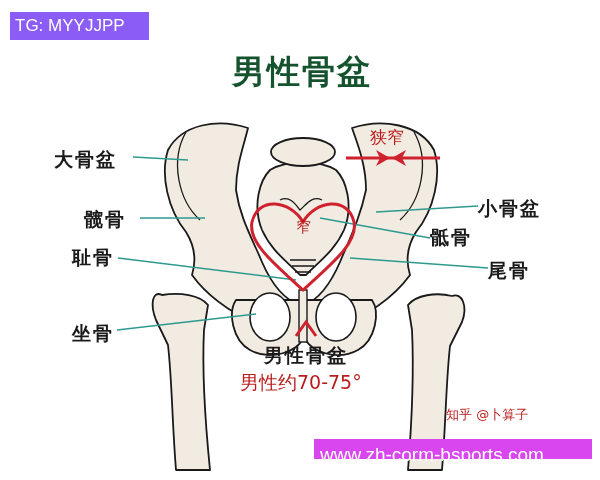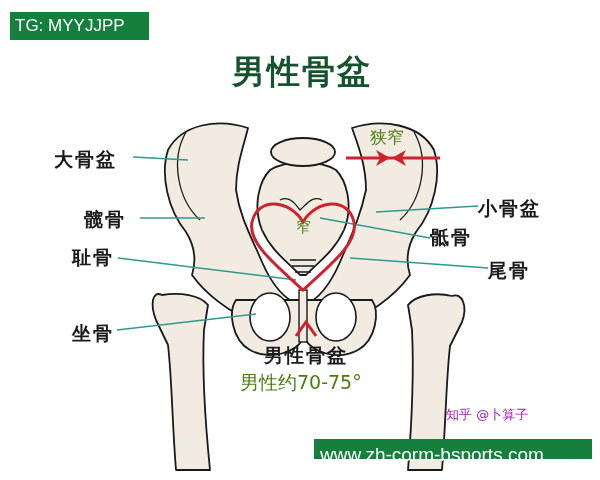--- a/index.html
+++ b/index.html
@@ -3,46 +3,46 @@
   <meta charset="utf-8">
   <style>
     html, body { margin: 0; padding: 0; }
     body {
       width: 600px; height: 480px; position: relative; overflow: hidden;
       background: #ffffff;
       font-family: "DejaVu Sans", "Liberation Sans", sans-serif;
     }
     .tg-badge {
       position: absolute; left: 10px; top: 12px; width: 139px; height: 28px;
-      background: #15803d; color: #ffffff;
+      background: #8b5cf6; color: #ffffff;
       font-family: "Liberation Sans", sans-serif; font-size: 17px;
       line-height: 28px; padding-left: 5px; box-sizing: border-box;
     }
     .title {
       position: absolute; left: 222px; top: 50px; width: 160px; text-align: center;
       font-family: "DejaVu Serif", "Liberation Serif", serif;
       font-size: 33px; letter-spacing: 2px; color: #14532d; font-weight: bold;
     }
     svg.diagram { position: absolute; left: 0; top: 0; }
     .label {
       position: absolute; font-family: Liberation Mono, monospace;
       font-size: 19px; color: #1a1a1a; font-weight: bold; letter-spacing: 2px;
       white-space: nowrap;
     }
     .red-label {
       position: absolute; font-family: "DejaVu Sans", "Liberation Sans", sans-serif;
-      color: #4d7c0f; white-space: nowrap;
+      color: #b91c1c; white-space: nowrap;
     }
     .watermark-zhihu {
-      position: absolute; left: 446px; top: 406px; font-size: 13px; color: #a21caf;
+      position: absolute; left: 446px; top: 406px; font-size: 13px; color: #b91c1c;
       font-family: "DejaVu Sans", sans-serif;
     }
     .url-badge {
       position: absolute; left: 314px; top: 439px; width: 278px; height: 20px;
-      background: #15803d; color: #ffffff;
+      background: #d946ef; color: #ffffff;
       font-family: "Liberation Sans", sans-serif; font-size: 19px;
       line-height: 32px; padding-left: 6px; box-sizing: border-box;
     }
   </style>
 </head>
 <body>
 
 <div class="tg-badge">TG: MYYJJPP</div>
 
 <div class="title">男性骨盆</div>

